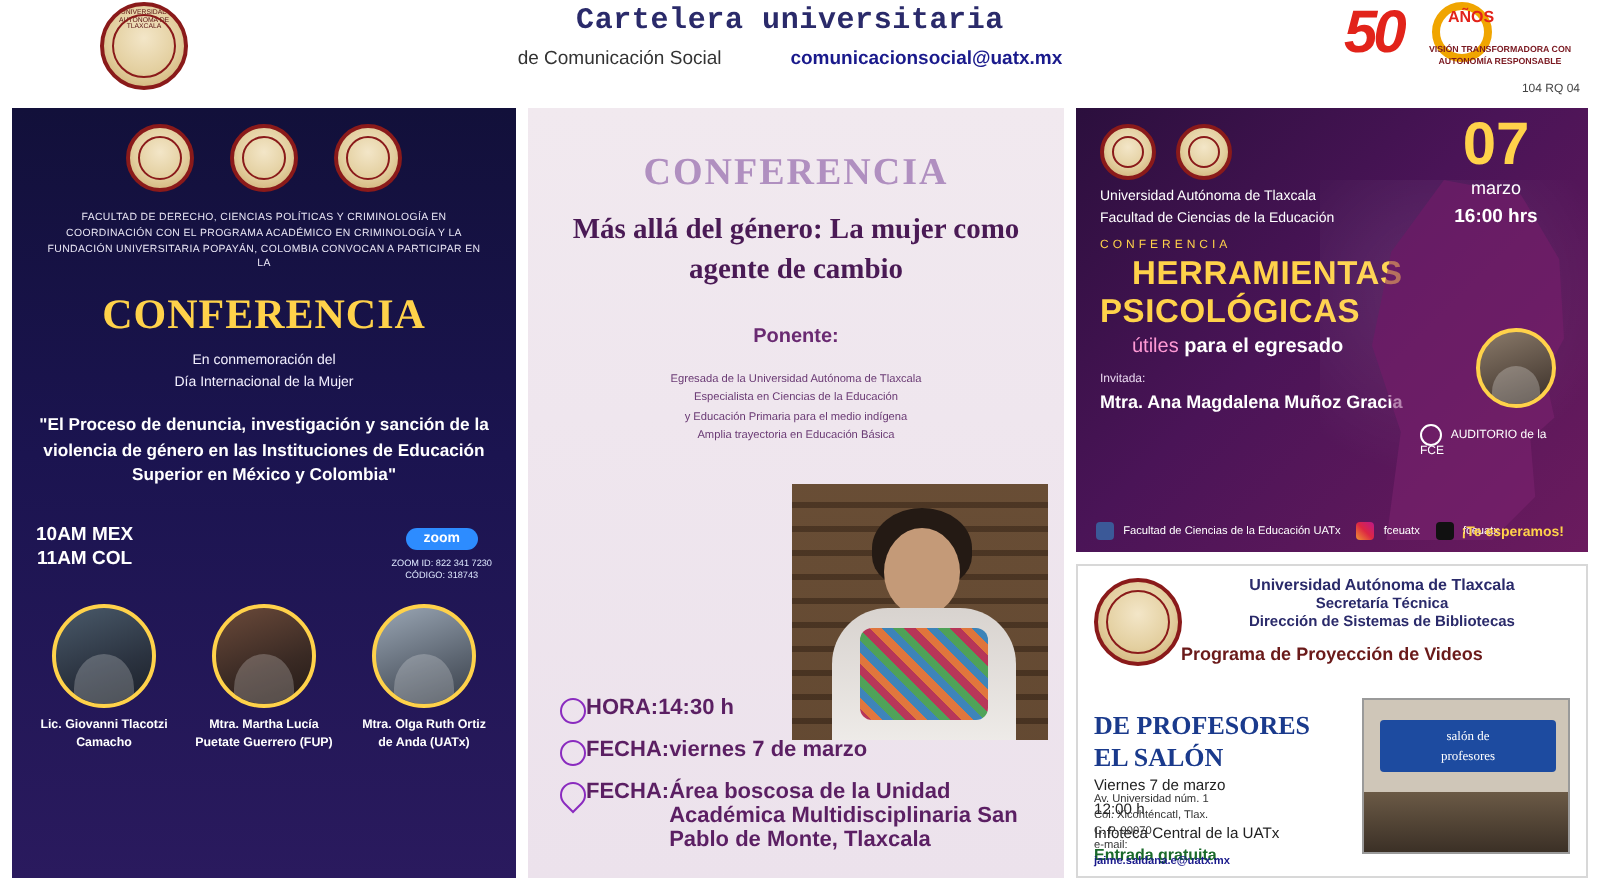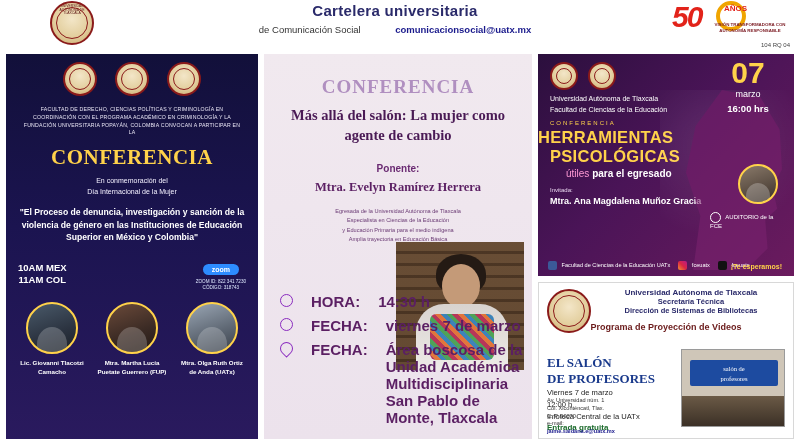--- a/index.html
+++ b/index.html
@@ -10,21 +10,21 @@
     background: #ffffff;
     overflow: hidden;
     position: relative;
   }
   .page { position:relative; width:800px; height:445px; background:#fff; }
 
   
   .header { position:absolute; left:0; top:0; width:800px; height:48px; background:#fff; }
   .hdr-logo-left { position:absolute; left:26px; top:0px; width:92px; height:46px; }
   .hdr-center { position:absolute; left:160px; top:2px; width:470px; text-align:center; }
-  .hdr-title { font-size:15px; font-weight:bold; color:#2a2a6a; letter-spacing:.3px; font-family:Liberation Sans, sans-serif; }
+  .hdr-title { font-size:15px; font-weight:bold; color:#2a2a6a; letter-spacing:.3px; font-family:Liberation Mono, monospace; }
   .hdr-sub { font-size:9.5px; color:#333; margin-top:4px; display:inline-block; }
   .hdr-mail { font-size:9.5px; color:#1a1a8c; font-weight:bold; margin-left:30px; }
   .hdr-logo-right { position:absolute; right:8px; top:2px; width:120px; height:42px; text-align:center; }
   .hdr-code { position:absolute; right:10px; top:42px; font-size:6px; color:#444; }
 
   
   .seal { border-radius:50%; border:2px solid #8a1a1a; background:
       radial-gradient(circle at 50% 40%, #f3e6c8 0%, #e3cf9f 55%, #c9a86a 100%); position:relative; overflow:hidden; }
   .seal::after{ content:""; position:absolute; inset:4px; border-radius:50%; border:1px solid #8a1a1a;}
   .seal-txt { position:absolute; inset:0; font-size:3.4px; color:#5a1111; text-align:center; line-height:1.1; padding-top:2px; }
@@ -89,41 +89,41 @@
       background:linear-gradient(180deg,#5b4430 0%,#3a2a1c 100%); }
   .pc-photo .shelf { position:absolute; left:0; top:0; width:100%; height:100%;
       background:repeating-linear-gradient(180deg,#6b4f36 0 9px,#4a3422 9px 12px); opacity:.85;}
   .pc-photo .head { position:absolute; left:46px; top:22px; width:38px; height:44px; border-radius:50%; background:#c49a78; }
   .pc-photo .hair { position:absolute; left:40px; top:12px; width:50px; height:40px; border-radius:50% 50% 40% 40%; background:#241a14; }
   .pc-photo .body { position:absolute; left:20px; top:62px; width:92px; height:70px; border-radius:28px 28px 0 0;
       background:linear-gradient(180deg,#d8d3cf 0%,#efece9 100%); }
   .pc-photo .emb { position:absolute; left:34px; top:72px; width:64px; height:46px;
       background:repeating-linear-gradient(45deg,#b2244a 0 4px,#e06a2b 4px 8px,#2b7ab5 8px 12px,#3f9b4a 12px 16px); opacity:.9; border-radius:6px;}
   .pc-info { position:absolute; left:16px; bottom:6px; width:246px; color:#5b1f63; }
-  .pc-row { display:flex; align-items:flex-start; gap:18px; font-size:15px; margin-bottom:7px; }
+  .pc-row { display:flex; align-items:flex-start; gap:0; font-size:11px; margin-bottom:7px; }
   .pc-row .ico { width:13px; height:13px; border:1.6px solid #8a2bbf; border-radius:50%; flex:0 0 auto; position:relative; margin-top:1px;}
   .pc-row .ico.pin { border-radius:50% 50% 50% 0; transform:rotate(-45deg); }
   .pc-row .lbl { font-weight:bold; }
   .pc-row .val { font-weight:bold; }
 
   
   .poster-rt {
     position:absolute; left:538px; top:6px; width:256px; height:222px;
     background: linear-gradient(135deg,#2b0f3d 0%, #4a1457 45%, #6b1b5e 100%);
     color:#fff; overflow:hidden;
   }
   .prt-face { position:absolute; right:-6px; top:36px; width:140px; height:186px; opacity:.55;
      background: radial-gradient(circle at 40% 30%, rgba(255,255,255,.18), rgba(255,255,255,0) 60%);}
   .prt-face .silhouette { position:absolute; right:6px; top:0; width:120px; height:180px;
      background:#7d2370; clip-path: polygon(40% 0%,72% 4%,88% 22%,90% 44%,82% 54%,86% 66%,76% 72%,78% 88%,60% 100%,16% 100%,22% 70%,10% 46%,18% 20%);}
   .prt-logos { display:flex; gap:10px; padding:8px 0 0 12px; }
   .prt-logos .seal { width:28px; height:28px; }
   .prt-univ { font-size:7px; line-height:1.5; color:#fff; padding-left:12px; margin-top:4px; width:150px; }
   .prt-conf { font-size:6px; color:#ffd24a; padding-left:12px; margin-top:5px; letter-spacing:2px;}
-  .prt-h1 { font-size:16.5px; font-weight:bold; color:#ffd24a; padding-left:0; margin-top:2px; letter-spacing:.3px;}
+  .prt-h1 { font-size:16.5px; font-weight:bold; color:#ffd24a; padding-left:28px; margin-top:2px; letter-spacing:.3px;}
   .prt-h2 { font-size:16.5px; font-weight:bold; color:#ffd24a; padding-left:12px; letter-spacing:.3px;}
   .prt-h3 { font-size:10px; color:#ff9ad5; padding-left:28px; margin-top:2px; }
   .prt-h3 b { color:#fff; }
   .prt-inv { font-size:6px; color:#e9d7ef; padding-left:12px; margin-top:8px; }
   .prt-invname { font-size:9px; font-weight:bold; color:#fff; padding-left:12px; margin-top:2px; line-height:1.35; }
   .prt-date { position:absolute; right:10px; top:4px; text-align:center; width:72px; }
   .prt-date .dd { font-size:30px; font-weight:bold; color:#ffd24a; line-height:1; }
   .prt-date .mm { font-size:9px; color:#fff; margin-top:1px; }
   .prt-date .hh { font-size:9.5px; font-weight:bold; color:#fff; margin-top:4px; }
   .prt-photo { position:absolute; right:16px; top:110px; width:40px; height:40px; border-radius:50%; border:2px solid #ffd24a;
@@ -224,23 +224,22 @@
         </div>
         <div class="person">
           <div class="ph p3"></div>
           <div class="pname">Mtra. Olga Ruth Ortiz de Anda (UATx)</div>
         </div>
       </div>
     </div>
 
     <div class="poster-center">
       <div class="pc-conf">CONFERENCIA</div>
-      <div class="pc-title">Más allá del salón: La mujer como agente de cambio</div>
+      <div class="pc-title">Más allá del género: La mujer como agente de cambio</div>
       <div class="pc-pon">Ponente:</div>
-      <div class="pc-name">Mtra. Evelyn Ramírez Herrera</div>
       <div class="pc-bio" style="white-space:pre-line">Egresada de la Universidad Autónoma de Tlaxcala
 Especialista en Ciencias de la Educación
 y Educación Primaria para el medio indígena
 Amplia trayectoria en Educación Básica</div>
 
 
       <div class="pc-photo">
         <div class="shelf"></div>
         <div class="hair"></div>
         <div class="head"></div>
@@ -321,22 +320,22 @@
     <div class="poster-rb">
       <div class="prb-seal seal"></div>
       <div class="prb-head">
         <div class="l1">Universidad Autónoma de Tlaxcala</div>
         <div class="l2">Secretaría Técnica</div>
         <div class="l3">Dirección de Sistemas de Bibliotecas</div>
       </div>
       <div class="prb-prog">Programa de Proyección de Videos</div>
 
       <div class="prb-title">
+        <div>DE PROFESORES</div>
         <div>EL SALÓN</div>
-        <div>DE PROFESORES</div>
       </div>
 
       <div class="prb-when">
         <div>Viernes 7 de marzo</div>
         <div>12:00 h</div>
         <div>Infoteca Central de la UATx</div>
       </div>
       <div class="prb-free">Entrada gratuita</div>
 
       <div class="prb-img">

